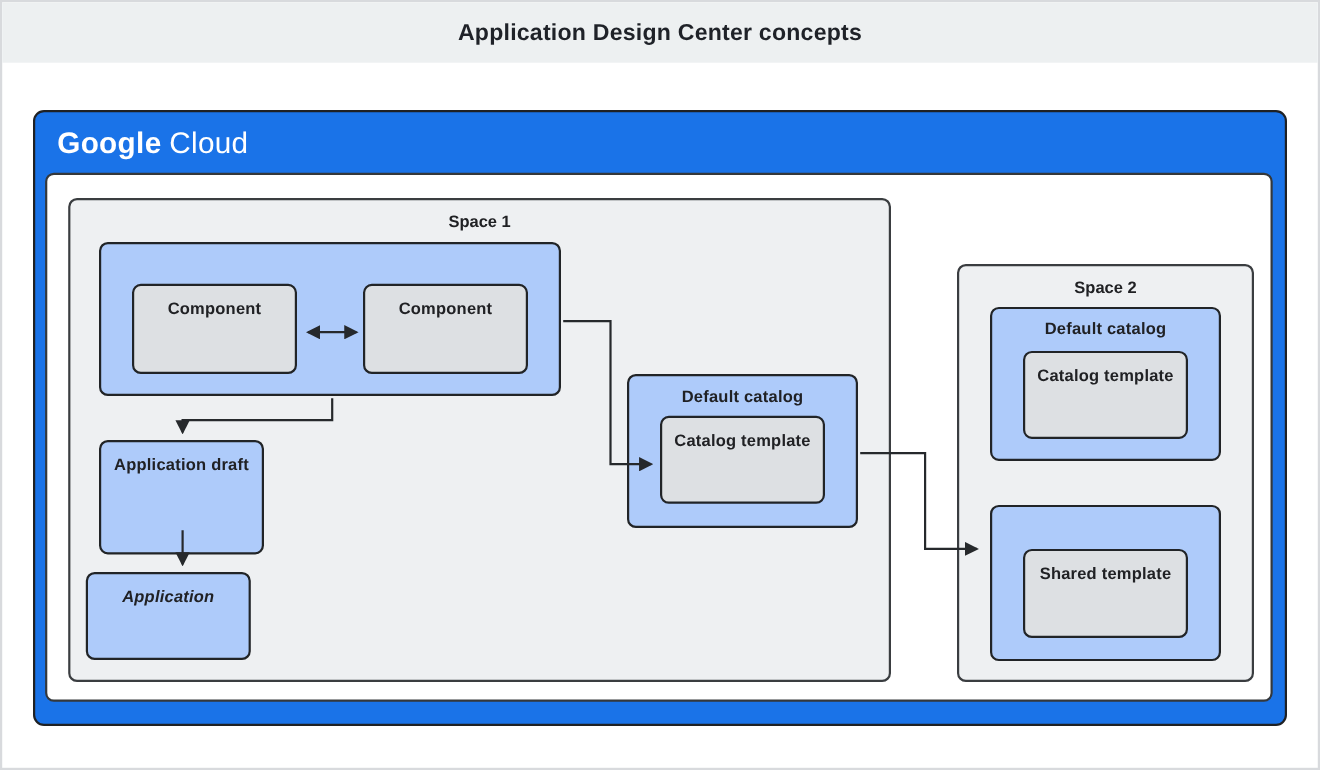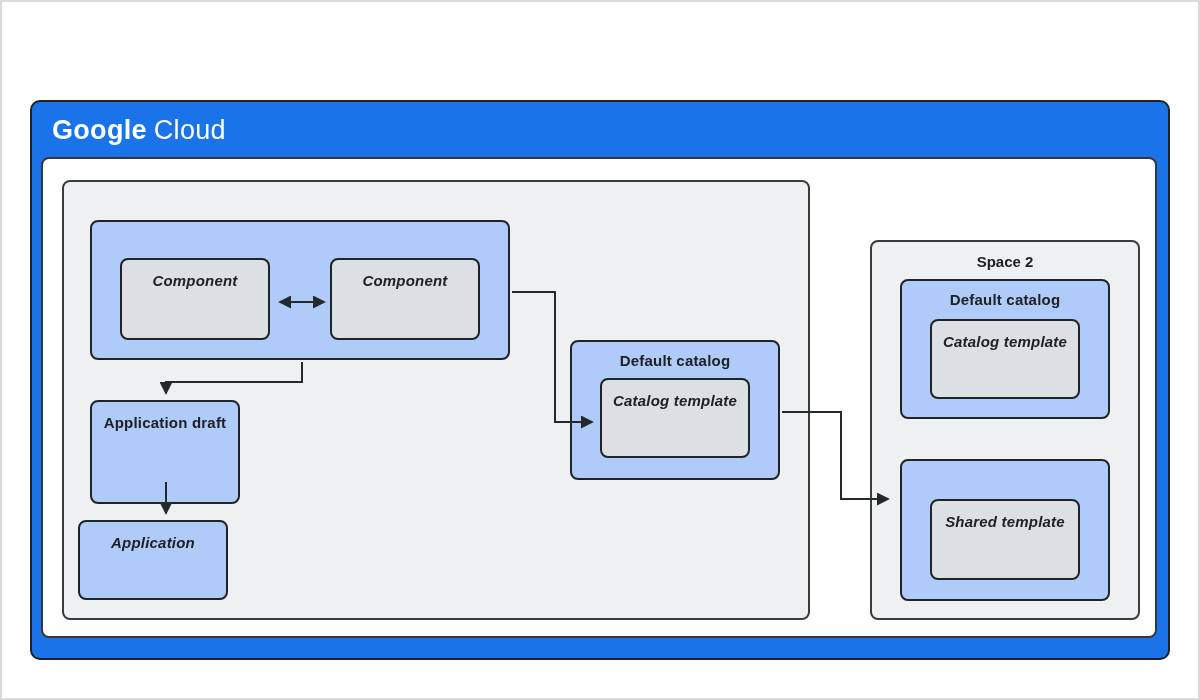--- a/index.html
+++ b/index.html
@@ -60,21 +60,20 @@
     position: absolute;
     background: #aecbfa;
     border: 2px solid #212427;
     border-radius: 8px;
   }
   .graybox {
     position: absolute;
     background: #dde0e3;
     border: 2px solid #212427;
     border-radius: 8px;
-    font-style: italic;
   }
   .box-label {
     position: absolute; left: 0; top: 12px; width: 100%;
     text-align: center; font-size: 15px; font-weight: 700; color: #202124;
     letter-spacing: 0.2px;
   }
 
   #app-template   { left: 26px;  top: 38px;  width: 420px; height: 140px; }
   #comp1          { left: 28px;  top: 36px;  width: 150px; height: 82px; }
   #comp2          { left: 238px; top: 36px;  width: 150px; height: 82px; }
@@ -91,29 +90,33 @@
     position: absolute; left: 0; top: 0; width: 1200px; height: 700px;
     pointer-events: none; z-index: 50;
   }
   svg.overlay path.conn { fill: none; stroke: #26292c; stroke-width: 2; }
 </style>
 </head>
 <body>
 
 <div class="page">
 
+  <div class="band">
+    <h1>Application Design Center concepts</h1>
+  </div>
 
   <div class="gc">
     <div class="gc-logo">
       <span class="g1">Google</span><span class="g2">Cloud</span>
     </div>
 
     <div class="inner">
 
       <div class="space" id="space1">
+        <div class="space-label">Space 1</div>
 
         <div class="bluebox" id="app-template">
           <div class="graybox" id="comp1">
             <div class="box-label">Component</div>
           </div>
           <div class="graybox" id="comp2">
             <div class="box-label">Component</div>
           </div>
         </div>
 

